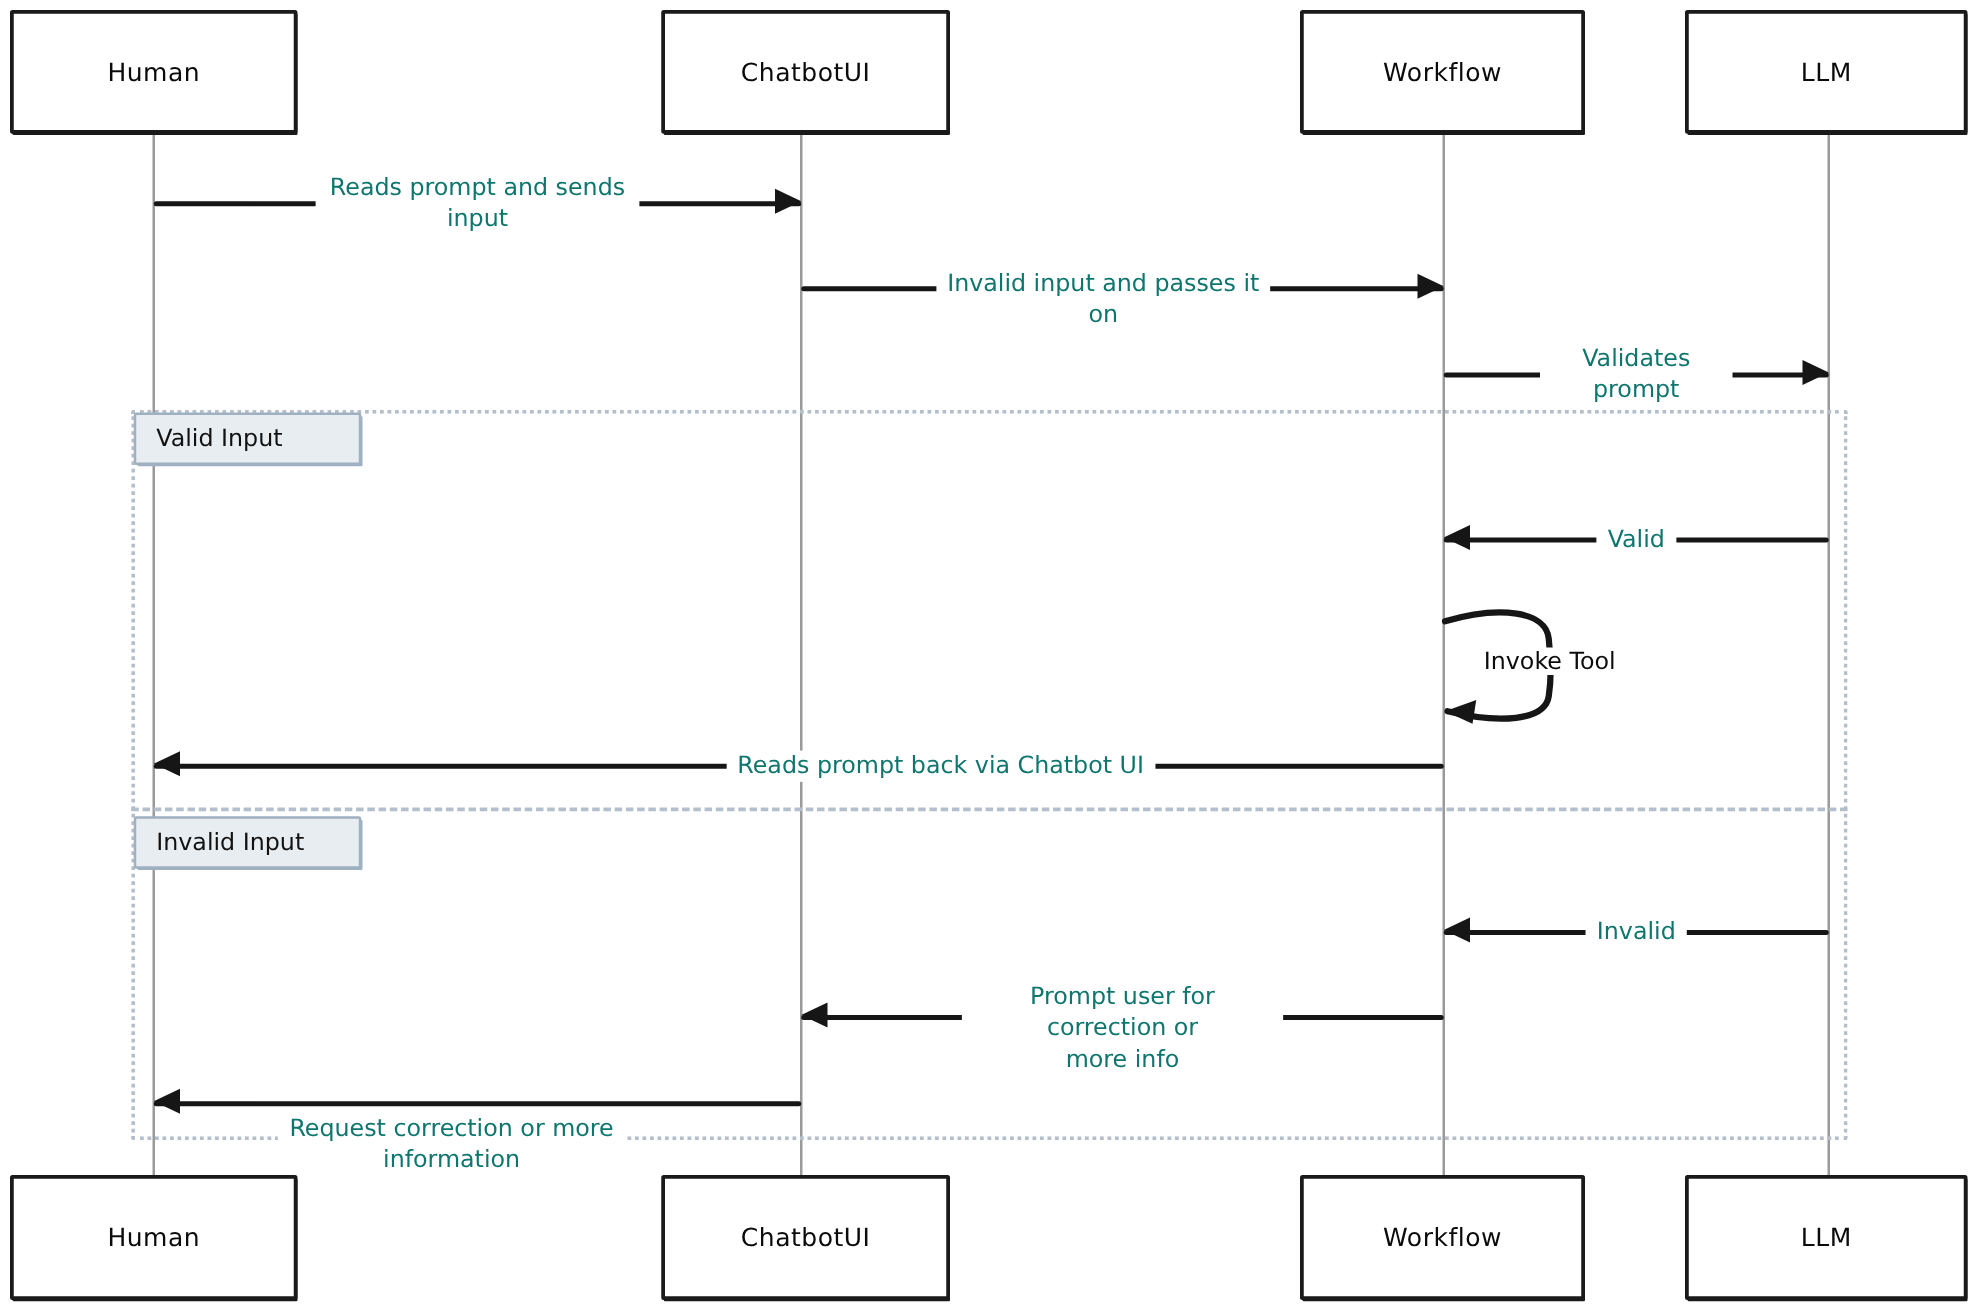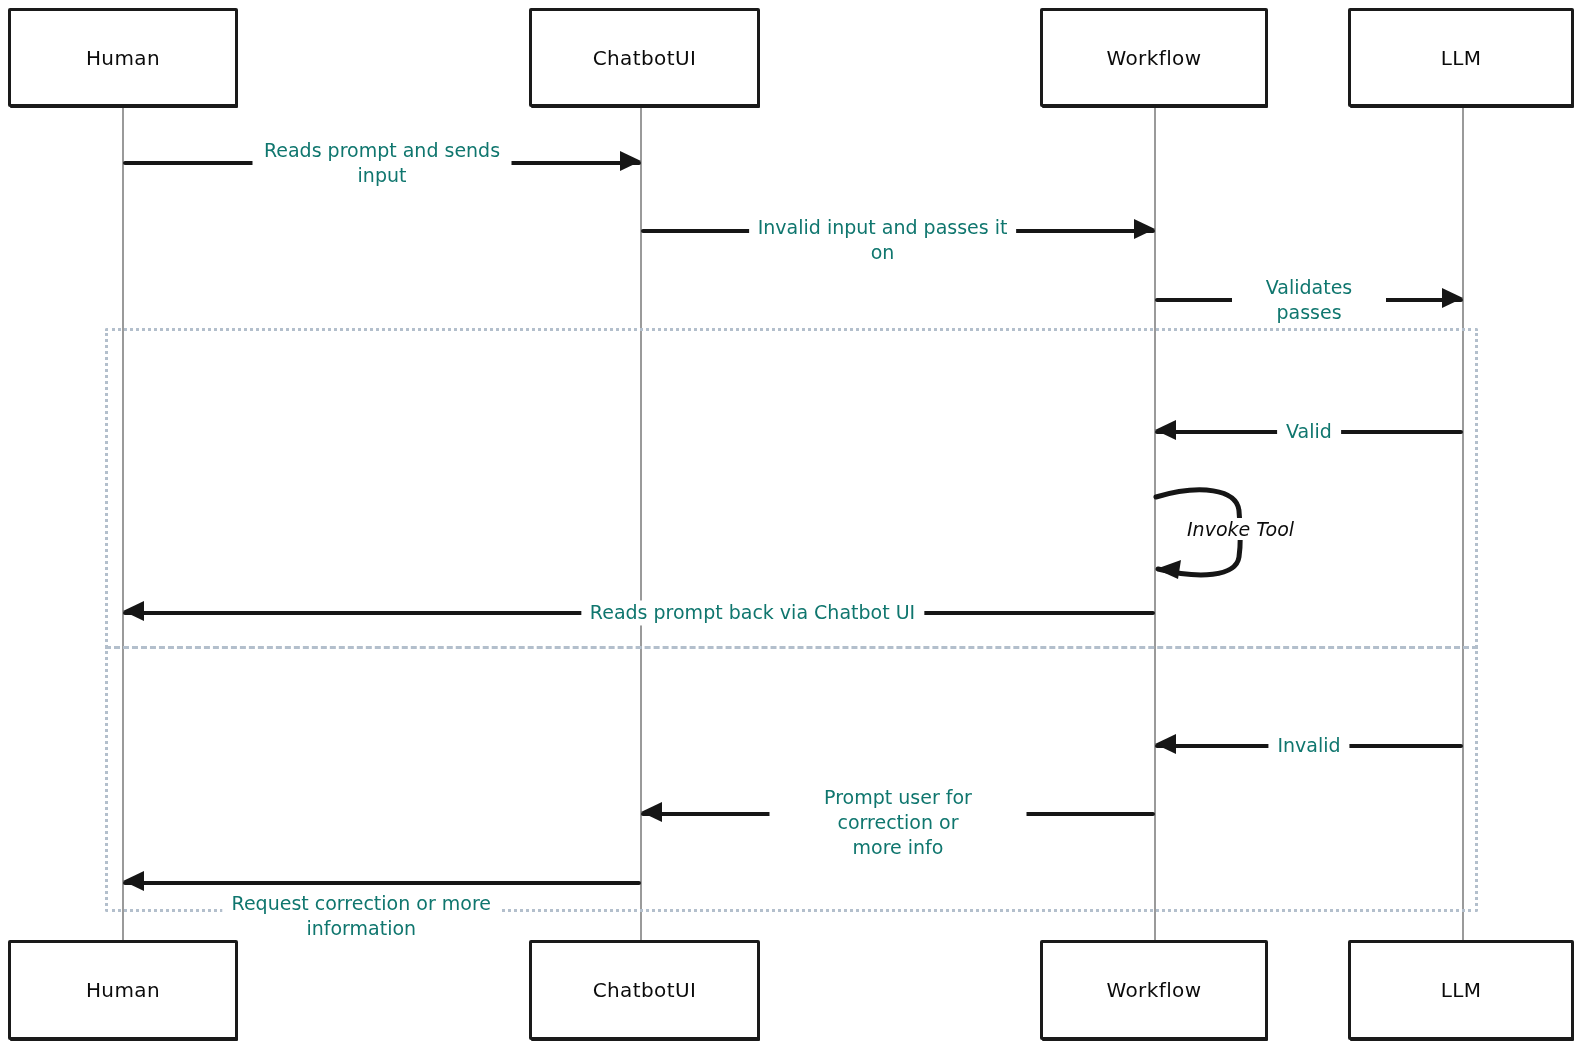--- a/index.html
+++ b/index.html
@@ -66,52 +66,58 @@
   <div class="actor-box" style="left:1040px;top:8px;width:228px;height:99px;">
     <span class="actor-label">Workflow</span>
   </div>
   <div class="actor-box" style="left:1348px;top:8px;width:226px;height:99px;">
     <span class="actor-label">LLM</span>
   </div>
 
   <div class="alt-box" style="left:105px;top:328px;width:1373px;height:584px;"></div>
   <div class="alt-divider" style="left:105px;top:646px;width:1373px;"></div>
 
+  <div class="alt-tag" style="left:107px;top:330px;width:182px;height:42px;">
+    <span>Valid Input</span>
+  </div>
+  <div class="alt-tag" style="left:107px;top:653px;width:182px;height:42px;">
+    <span>Invalid Input</span>
+  </div>
 
   <div class="msg" style="left:123px;top:161px;width:518px;">
     <div class="line"></div>
     <div class="head right" style="left:497px;"></div>
     <div class="lbl" style="left:50%;top:2px;">Reads prompt and sends input</div>
   </div>
 
   <div class="msg" style="left:641px;top:229px;width:514px;">
     <div class="line"></div>
     <div class="head right" style="left:493px;"></div>
     <div class="lbl" style="left:47%;top:11px;">Invalid input and passes it
 on</div>
   </div>
 
   <div class="msg" style="left:1155px;top:298px;width:308px;">
     <div class="line"></div>
     <div class="head right" style="left:287px;"></div>
-    <div class="lbl" style="left:50%;top:2px;">Validates passes</div>
+    <div class="lbl" style="left:50%;top:2px;">Validates prompt</div>
   </div>
 
   <div class="msg" style="left:1155px;top:430px;width:308px;">
     <div class="line"></div>
     <div class="head left" style="left:0px;"></div>
     <div class="lbl" style="left:50%;top:2px;">Valid</div>
   </div>
 
   <div class="selfloop" style="left:1155px;top:487px;width:120px;height:100px;">
     <svg width="130" height="100" viewBox="0 0 130 100">
       <path d="M 1 10 C 45 -3, 82 2, 84 24 C 86 46, 86 56, 84 70 C 81 90, 44 92, 3 82" fill="none" stroke="#161616" stroke-width="5" stroke-linecap="round"></path>
       <polygon points="1,82 26,73 23,92" fill="#161616"></polygon>
     </svg>
-    <div class="sl-lbl" style="left:26px;top:31px;font-style:italic;">Invoke Tool</div>
+    <div class="sl-lbl" style="left:26px;top:31px;">Invoke Tool</div>
   </div>
 
   <div class="msg" style="left:123px;top:611px;width:1032px;">
     <div class="line"></div>
     <div class="head left" style="left:0px;"></div>
     <div class="lbl" style="left:61%;top:2px;">Reads prompt back via Chatbot UI</div>
   </div>
 
   <div class="msg" style="left:1155px;top:744px;width:308px;">
     <div class="line"></div>

